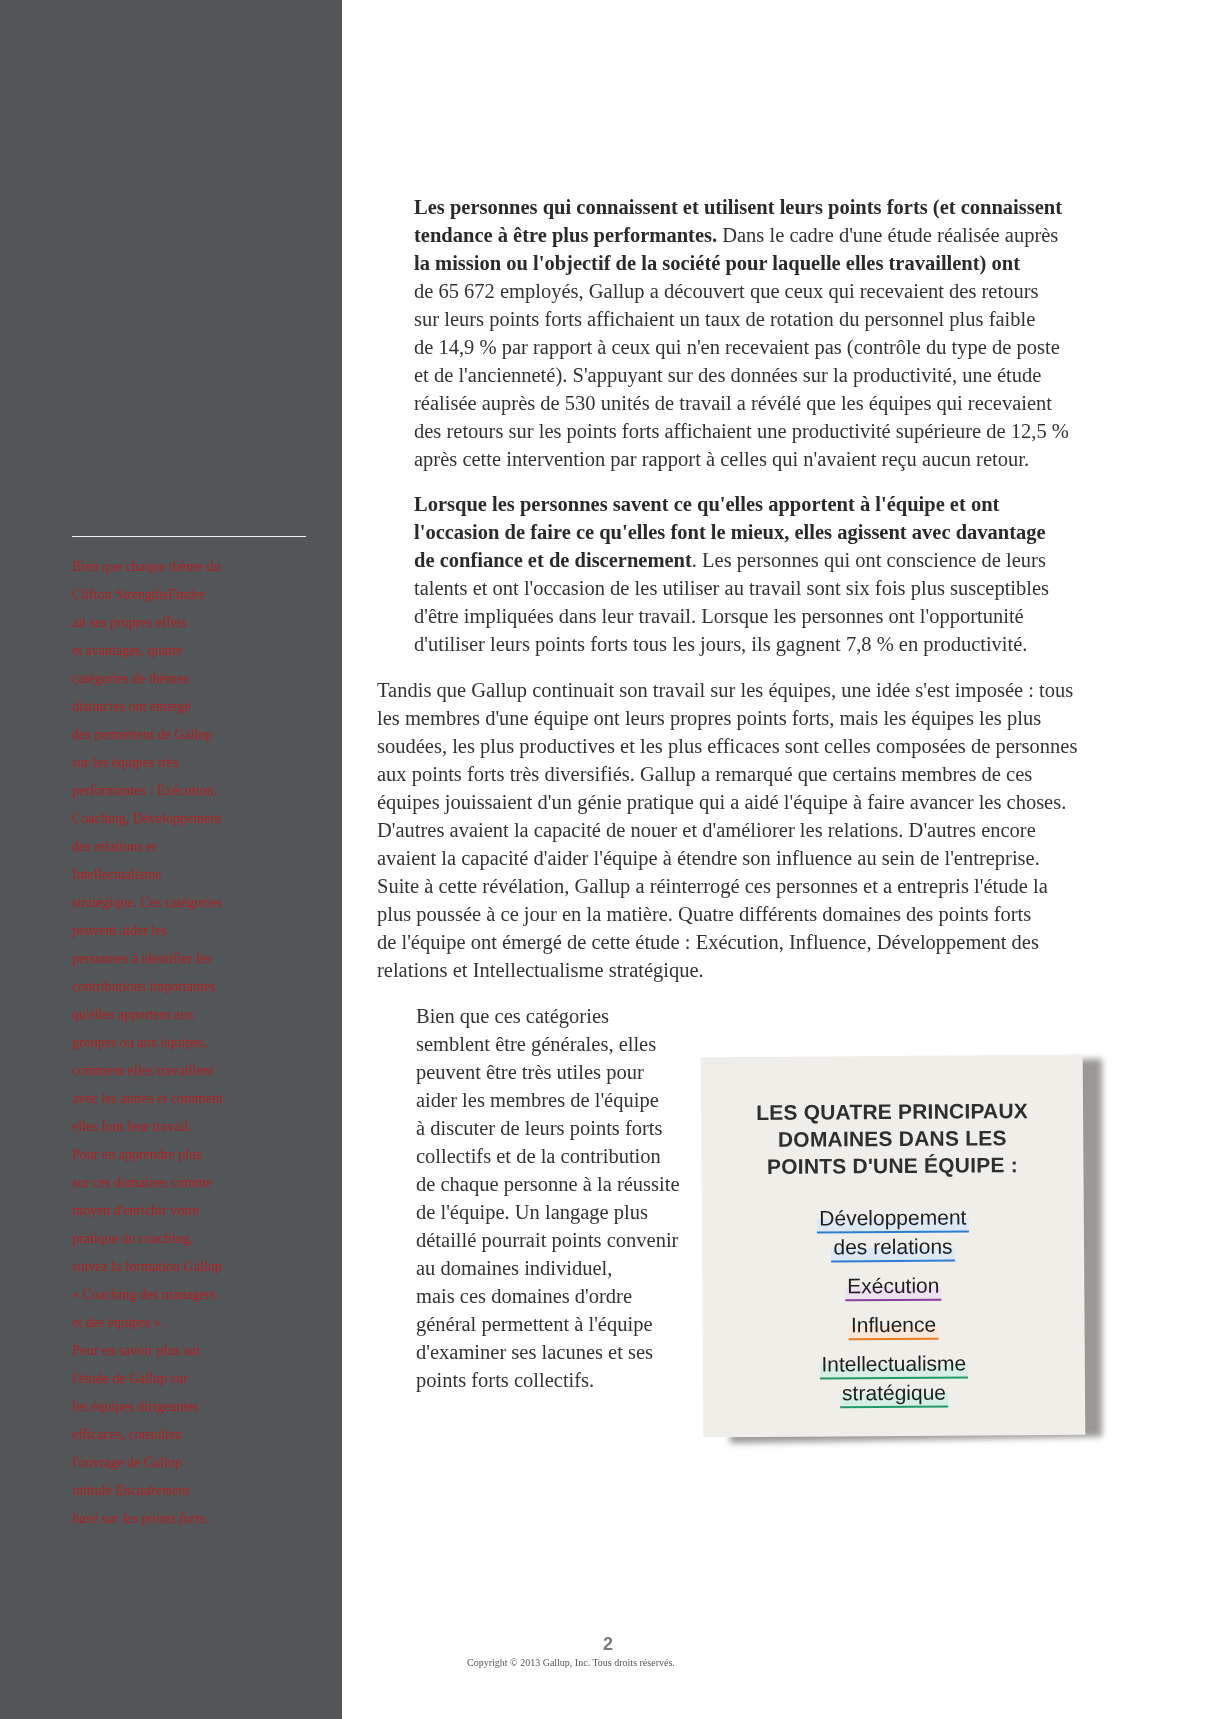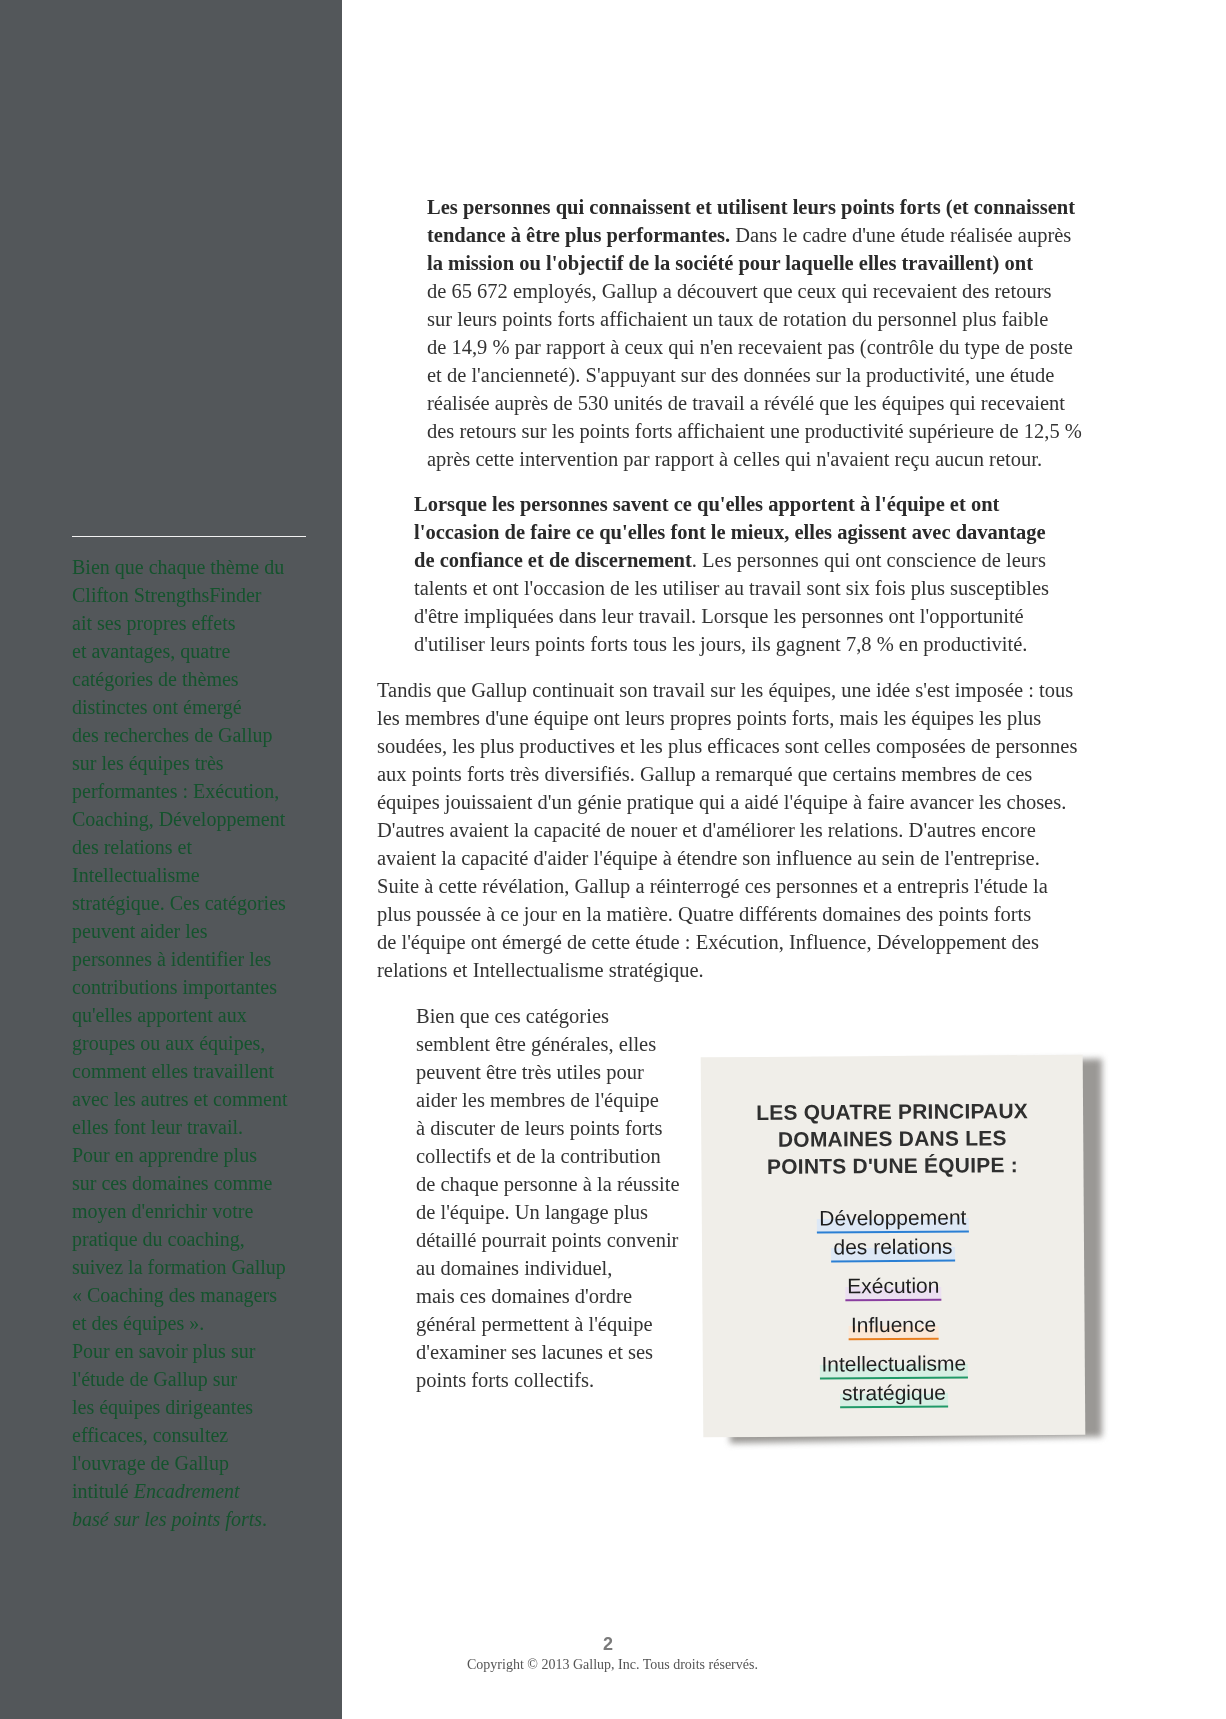--- a/index.html
+++ b/index.html
@@ -12,30 +12,30 @@
     .sidebar {
       position: absolute; left: 0; top: 0; width: 342px; height: 1719px;
       background: #53575a;
     }
     .sidebar-rule {
       position: absolute; left: 72px; top: 536px; width: 234px; height: 0;
       border-top: 1.5px solid #f2f2f2;
     }
     .sidebar-text {
       position: absolute; left: 72px; top: 553px; width: 240px;
-      color: #14532d; font-size: 20px; line-height: 28px;
+      color: #b91c1c; font-size: 14px; line-height: 28px;
     }
     .sidebar-text p { margin: 0; }
     .sidebar-text p + p { }
     .sidebar-text .line { display: block; white-space: nowrap; }
     .sidebar-text em { font-style: italic; }
     .para { position: absolute; font-size: 20.5px; line-height: 28px; color: #333; }
     .para .line { display: block; white-space: nowrap; }
     .para b { font-weight: bold; color: #2a2a2a; }
-    #p1 { left: 427px; top: 193px; }
+    #p1 { left: 414px; top: 193px; }
     #p2 { left: 414px; top: 490px; }
     #p3 { left: 377px; top: 676px; }
     #p4 { left: 377px; top: 1002px; margin-left: 39px; }
 
     .note-shadow {
       position: absolute; left: 730px; top: 1062px; width: 372px; height: 378px;
       background: #9a9895; filter: blur(3px);
       transform: skewY(-1deg);
     }
     .note {
@@ -67,37 +67,37 @@
       position: absolute; left: 0; top: 1634px; width: 1226px; text-align: center;
       padding-left: 0;
     }
     .footer-page span {
       position: absolute; left: 603px; top: 0;
       font-family: "Liberation Sans", "DejaVu Sans", sans-serif;
       font-weight: bold; font-size: 18px; color: #7a7a7a;
     }
     .footer-copy {
       position: absolute; left: 467px; top: 1657px;
-      font-size: 14px; color: #555;
+      font-size: 10px; color: #555;
     }
   </style>
 </head>
 <body>
 
 <div class="sidebar"></div>
 <div class="sidebar-rule"></div>
 <div class="sidebar-text">
   <p>
     <span class="line">Bien que chaque thème du</span>
     <span class="line">Clifton StrengthsFinder</span>
     <span class="line">ait ses propres effets</span>
     <span class="line">et avantages, quatre</span>
     <span class="line">catégories de thèmes</span>
     <span class="line">distinctes ont émergé</span>
-    <span class="line">des recherches de Gallup</span>
+    <span class="line">des permettent de Gallup</span>
     <span class="line">sur les équipes très</span>
     <span class="line">performantes : Exécution,</span>
     <span class="line">Coaching, Développement</span>
     <span class="line">des relations et</span>
     <span class="line">Intellectualisme</span>
     <span class="line">stratégique. Ces catégories</span>
     <span class="line">peuvent aider les</span>
     <span class="line">personnes à identifier les</span>
     <span class="line">contributions importantes</span>
     <span class="line">qu'elles apportent aux</span>

